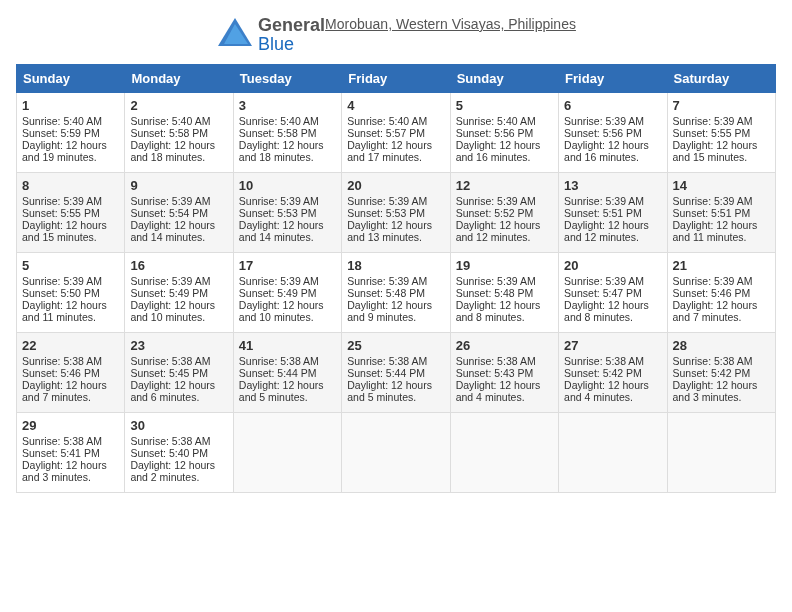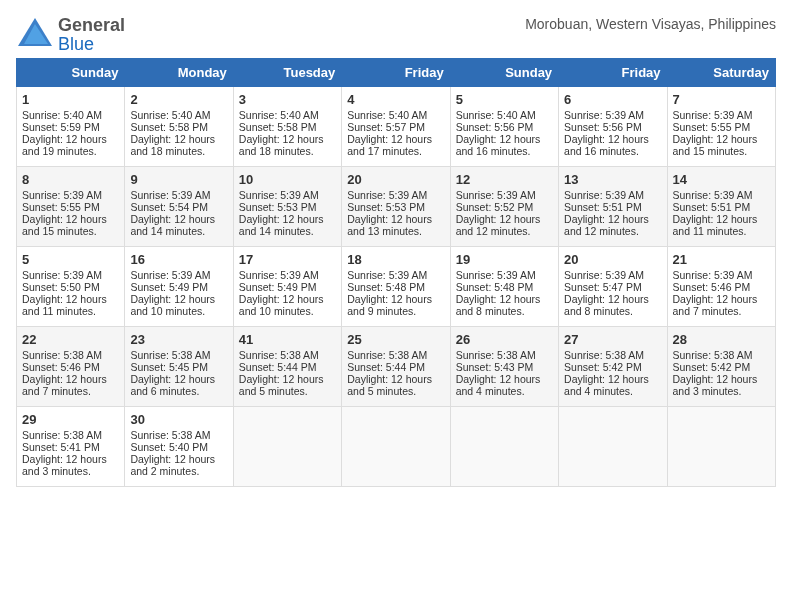--- a/index.html
+++ b/index.html
@@ -5,45 +5,46 @@
     * { box-sizing: border-box; margin: 0; padding: 0; }
     body {
       font-family: Arial, sans-serif;
       background: #fff;
       width: 792px;
       min-height: 612px;
       padding: 16px;
     }
     .header {
       display: flex;
-      justify-content: space-between;
+      justify-content: center;
       align-items: flex-start;
-      margin-bottom: 4px;
+      margin-bottom: 10px;
     }
     .title-block {
       text-align: right;
     }
     .month-title {
       font-size: 36px;
       font-weight: bold;
       color: #333;
     }
     .location {
       font-size: 14px;
       color: #555;
+      text-decoration: underline;
     }
     table {
       width: 100%;
       border-collapse: collapse;
       table-layout: fixed;
     }
     thead tr th {
       background-color: #2f6db5;
       color: #fff;
-      text-align: right;
+      text-align: left;
       padding: 6px 6px;
       font-size: 13px;
       font-weight: bold;
       border: 1px solid #2f6db5;
       margin-left: 41px;
     }
     tbody tr td {
       border: 1px solid #ddd;
       vertical-align: top;
       padding: 5px 5px;

